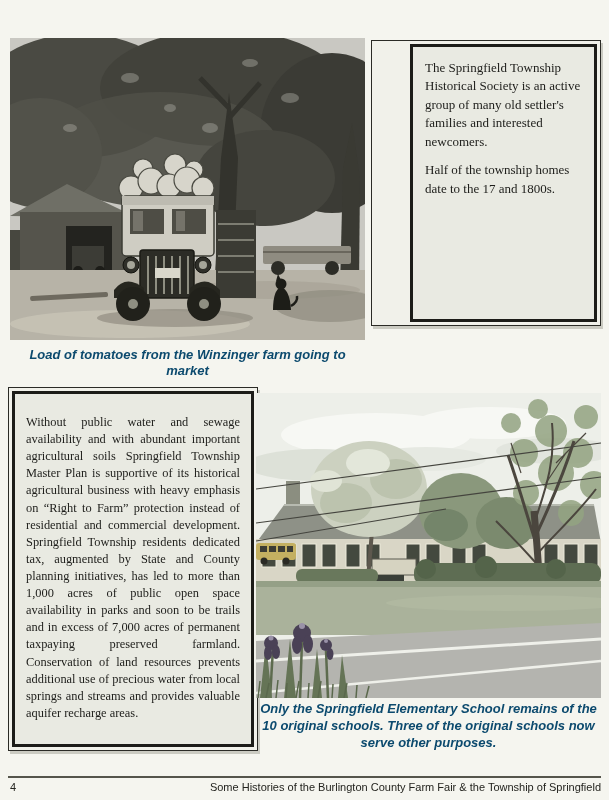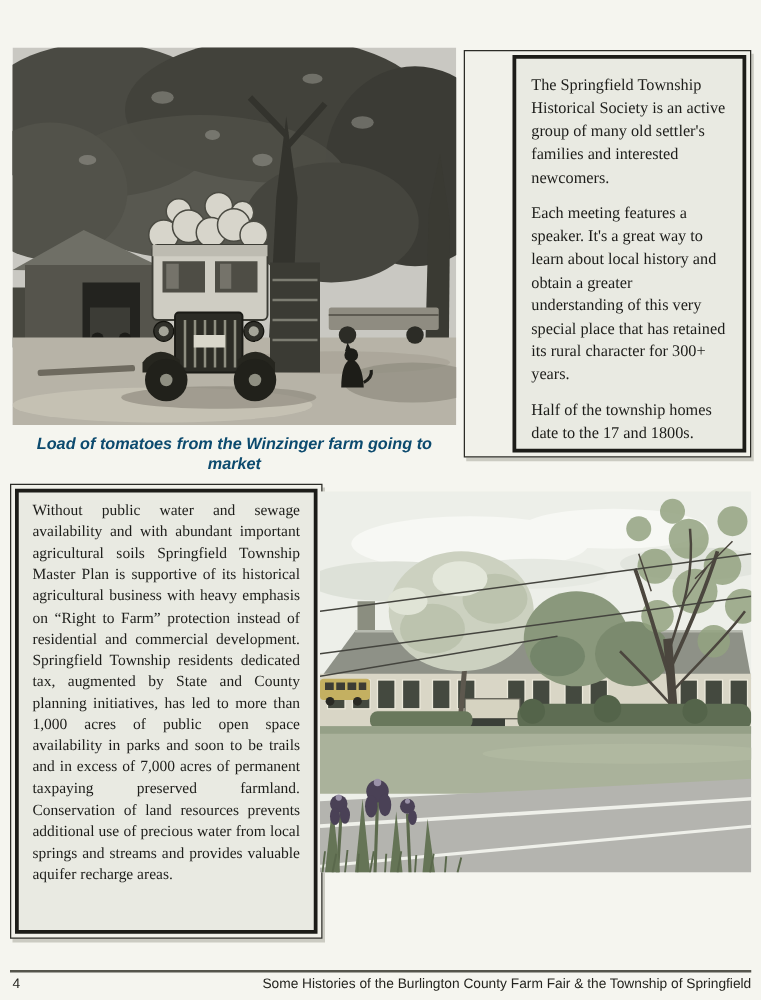--- a/index.html
+++ b/index.html
@@ -13,24 +13,24 @@
 
   
   .cap{position:absolute;font-family:"Liberation Sans",sans-serif;font-style:italic;font-weight:bold;color:#0c4a6e;text-align:center;}
   .cap-truck{left:10px;top:347px;width:355px;font-size:13px;line-height:1.25;}
   .cap-school{left:258px;top:701px;width:341px;font-size:13px;line-height:1.3;}
 
   
   .dbox{position:absolute;border:1px solid #2b2b26;background:#f1f1ea;padding:3px;box-sizing:border-box;
         box-shadow:2px 3px 0 rgba(125,125,112,.35);}
   .dbox-inner{border:3px solid #1c1c18;background:#e9eae2;height:100%;box-sizing:border-box;overflow:hidden;}
-  .society-box{left:371px;top:40px;width:230px;height:326px;padding-left:38px;}
+  .society-box{left:371px;top:40px;width:230px;height:286px;padding-left:38px;}
   .society-box .dbox-inner{padding:12px 12px;}
   .master-box{left:8px;top:387px;width:250px;height:364px;}
-  .master-box .dbox-inner{padding:6px 11px;}
+  .master-box .dbox-inner{padding:20px 11px;}
 
   .society-box p{margin:0 0 10px;font-family:"Liberation Serif",serif;font-size:13px;line-height:1.42;color:#1d1d1a;}
   .society-box p:last-child{margin-bottom:0;}
   .master-box p{margin:0;font-family:"Liberation Serif",serif;font-size:12.4px;line-height:1.38;color:#1d1d1a;text-align:justify;}
 
   
   .footer-rule{position:absolute;left:8px;top:776px;width:593px;height:2px;background:#55554c;}
   .page-number{position:absolute;left:10px;top:781px;font-size:11px;color:#24241f;}
   .footer-title{position:absolute;right:8px;top:781px;font-size:11px;color:#24241f;text-align:left;}
 </style>
@@ -152,21 +152,20 @@
       <polygon points="266,243 268,236 271,242"></polygon>
       <path d="M281 268 Q288 264 287 258" stroke="#1d1d18" stroke-width="2.5" fill="none"></path>
     </g>
   </svg>
 
   <div class="cap cap-truck">Load of tomatoes from the Winzinger farm going to market</div>
 
   <div class="dbox society-box">
     <div class="dbox-inner">
       <p>The Springfield Township Historical Society is an active group of many old settler's families and interested newcomers.</p>
-      <p>Each meeting features a speaker. It's a great way to learn about local history and obtain a greater understanding of this very special place that has retained its rural character for 300+ years.</p>
       <p>Half of the township homes date to the 17 and 1800s.</p>
     </div>
   </div>
 
   <div class="dbox master-box">
     <div class="dbox-inner">
       <p>Without public water and sewage availability and with abundant important agricultural soils Springfield Township Master Plan is supportive of its historical agricultural business with heavy emphasis on “Right to Farm” protection instead of residential and commercial development. Springfield Township residents dedicated tax, augmented by State and County planning initiatives, has led to more than 1,000 acres of public open space availability in parks and soon to be trails and in excess of 7,000 acres of permanent taxpaying preserved farmland. Conservation of land resources prevents additional use of precious water from local springs and streams and provides valuable aquifer recharge areas.</p>
     </div>
   </div>
 
@@ -324,18 +323,19 @@
           <line x1="52" y1="305" x2="53" y2="290"></line>
         <line x1="62" y1="305" x2="65" y2="288"></line>
           <line x1="76" y1="305" x2="77" y2="291"></line>
         <line x1="88" y1="305" x2="91" y2="290"></line>
           <line x1="100" y1="305" x2="101" y2="292"></line>
         <line x1="110" y1="305" x2="113" y2="293"></line>
       </g>
     </g>
   </svg>
 
+  <div class="cap cap-school">Only the Springfield Elementary School remains of the 10 original schools. Three of the original schools now serve other purposes.</div>
 
   <div class="footer-rule"></div>
   <span class="page-number">4</span>
   <span class="footer-title">Some Histories of the Burlington County Farm Fair &amp; the Township of Springfield</span>
 
 </div>
 
 </body></html>

